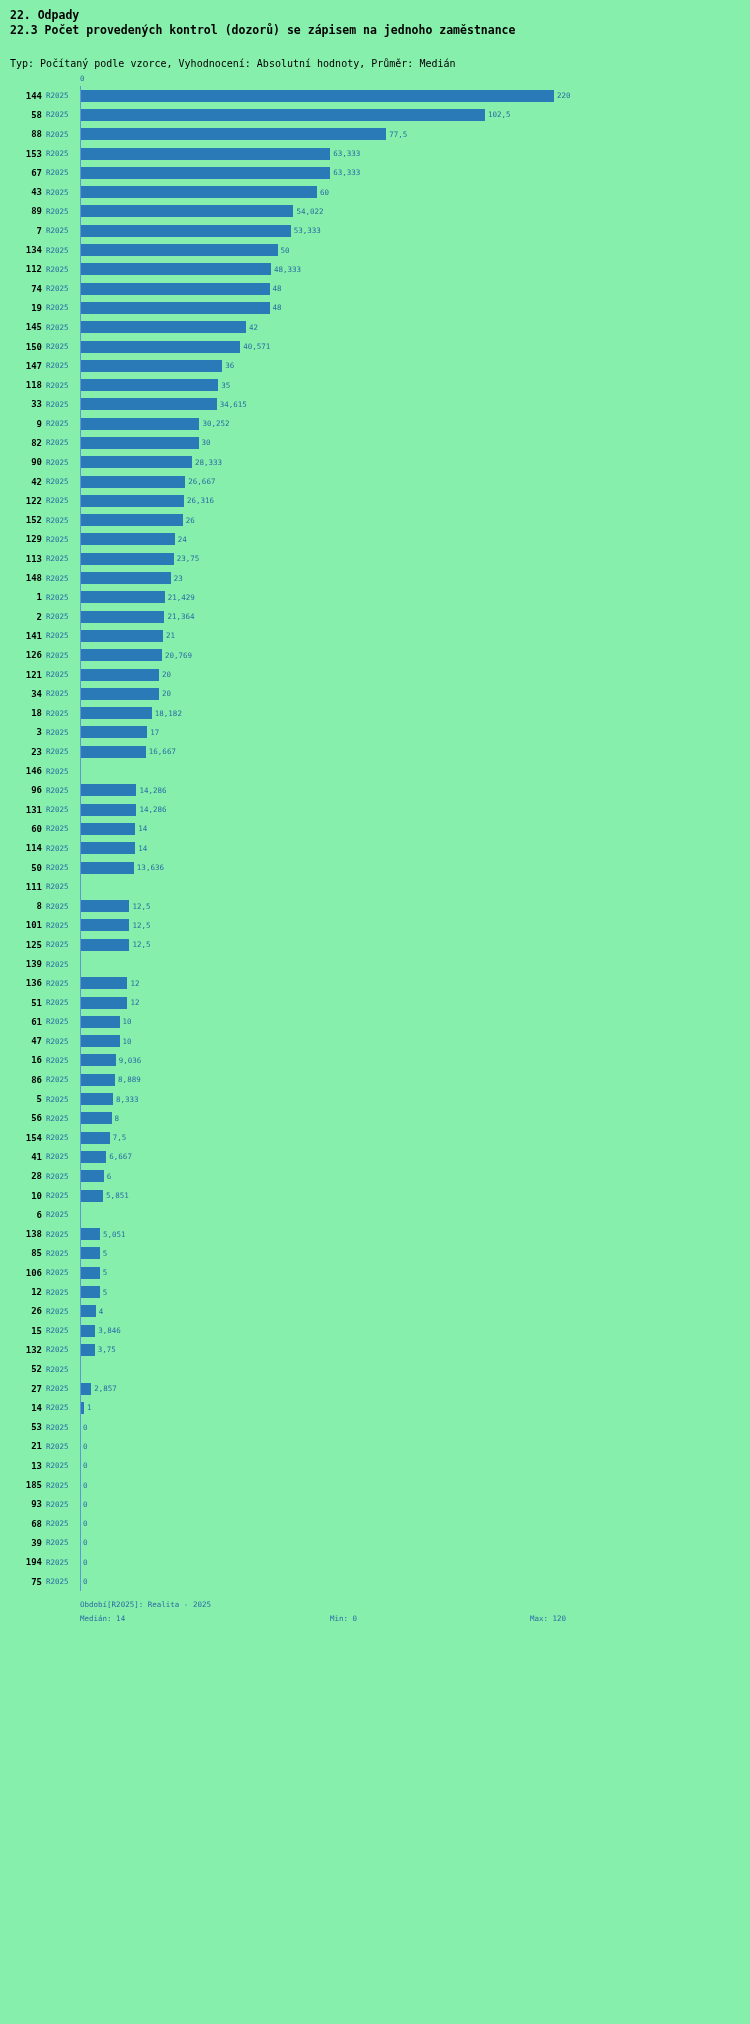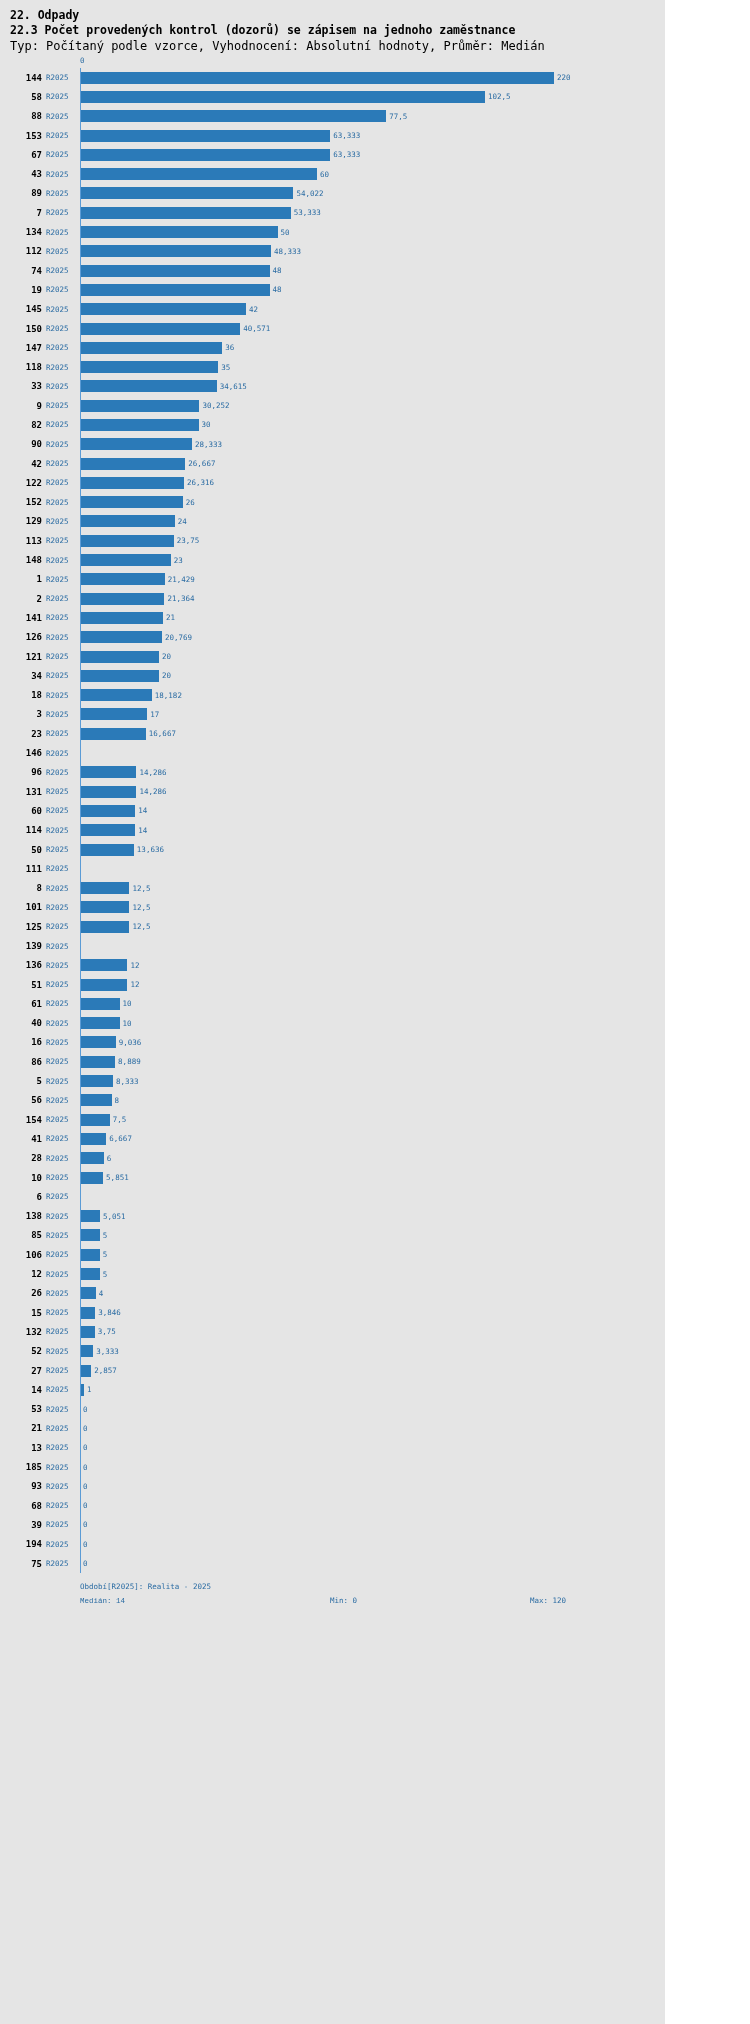--- a/index.html
+++ b/index.html
@@ -3,47 +3,47 @@
 <meta charset="utf-8">
 <style>
   * { box-sizing: border-box; }
   html, body {
     margin: 0;
     padding: 0;
     background: #ffffff;
     font-family: "DejaVu Sans Mono", monospace;
   }
   #page {
-    width: 665px;
+    width: 750px;
     min-height: 2024px;
     position: relative;
-    background: #e5e5e5;
+    background: #86efac;
     padding: 0;
   }
   .header {
     padding: 8px 10px 0 10px;
   }
   .title-main {
     font-size: 11.5px;
     font-weight: bold;
     color: #000000;
     line-height: 15px;
     letter-spacing: 0px;
   }
   .title-sub {
     font-size: 11.5px;
     font-weight: bold;
     color: #000000;
     line-height: 15px;
   }
   .subtitle {
-    font-size: 12px;
+    font-size: 10px;
     color: #000000;
     line-height: 12px;
-    margin-top: 2px;
+    margin-top: 20px;
     font-family: "DejaVu Sans Mono", monospace;
   }
   .chart-area {
     position: relative;
     margin-top: 4px;
   }
   .axis-label-row {
     position: relative;
     height: 12px;
   }
@@ -119,21 +119,21 @@
     color: #2b6ca3;
     line-height: 12px;
   }
   .footer-line2 {
     display: flex;
     font-size: 7.5px;
     color: #2b6ca3;
     line-height: 12px;
     margin-top: 2px;
   }
-  .f-median { flex: 0 0 250px; font-family: Liberation Mono, monospace; }
+  .f-median { flex: 0 0 250px; }
   .f-min { flex: 0 0 200px; }
   .f-max { flex: 0 0 auto; }
 </style>
 </head>
 <body>
 
 <div id="page">
 
   <div class="header">
     <div class="title-main">22. Odpady</div>
@@ -521,21 +521,21 @@
         </div>
         <div class="row">
           <div class="row-num">61</div>
           <div class="row-period">R2025</div>
           <div class="bar-wrap">
             <div class="bar" style="width: 39.5px; background: rgb(43, 122, 184);"></div>
             <span class="bar-val">10</span>
           </div>
         </div>
         <div class="row">
-          <div class="row-num">40</div>
+          <div class="row-num">47</div>
           <div class="row-period">R2025</div>
           <div class="bar-wrap">
             <div class="bar" style="width: 39.5px; background: rgb(43, 122, 184);"></div>
             <span class="bar-val">10</span>
           </div>
         </div>
         <div class="row">
           <div class="row-num">16</div>
           <div class="row-period">R2025</div>
           <div class="bar-wrap">
@@ -655,24 +655,20 @@
           <div class="row-num">132</div>
           <div class="row-period">R2025</div>
           <div class="bar-wrap">
             <div class="bar" style="width: 14.8125px; background: rgb(43, 122, 184);"></div>
             <span class="bar-val">3,75</span>
           </div>
         </div>
         <div class="row">
           <div class="row-num">52</div>
           <div class="row-period">R2025</div>
-          <div class="bar-wrap">
-            <div class="bar" style="width: 13.1654px; background: rgb(43, 122, 184);"></div>
-            <span class="bar-val">3,333</span>
-          </div>
         </div>
         <div class="row">
           <div class="row-num">27</div>
           <div class="row-period">R2025</div>
           <div class="bar-wrap">
             <div class="bar" style="width: 11.2851px; background: rgb(43, 122, 184);"></div>
             <span class="bar-val">2,857</span>
           </div>
         </div>
         <div class="row">

